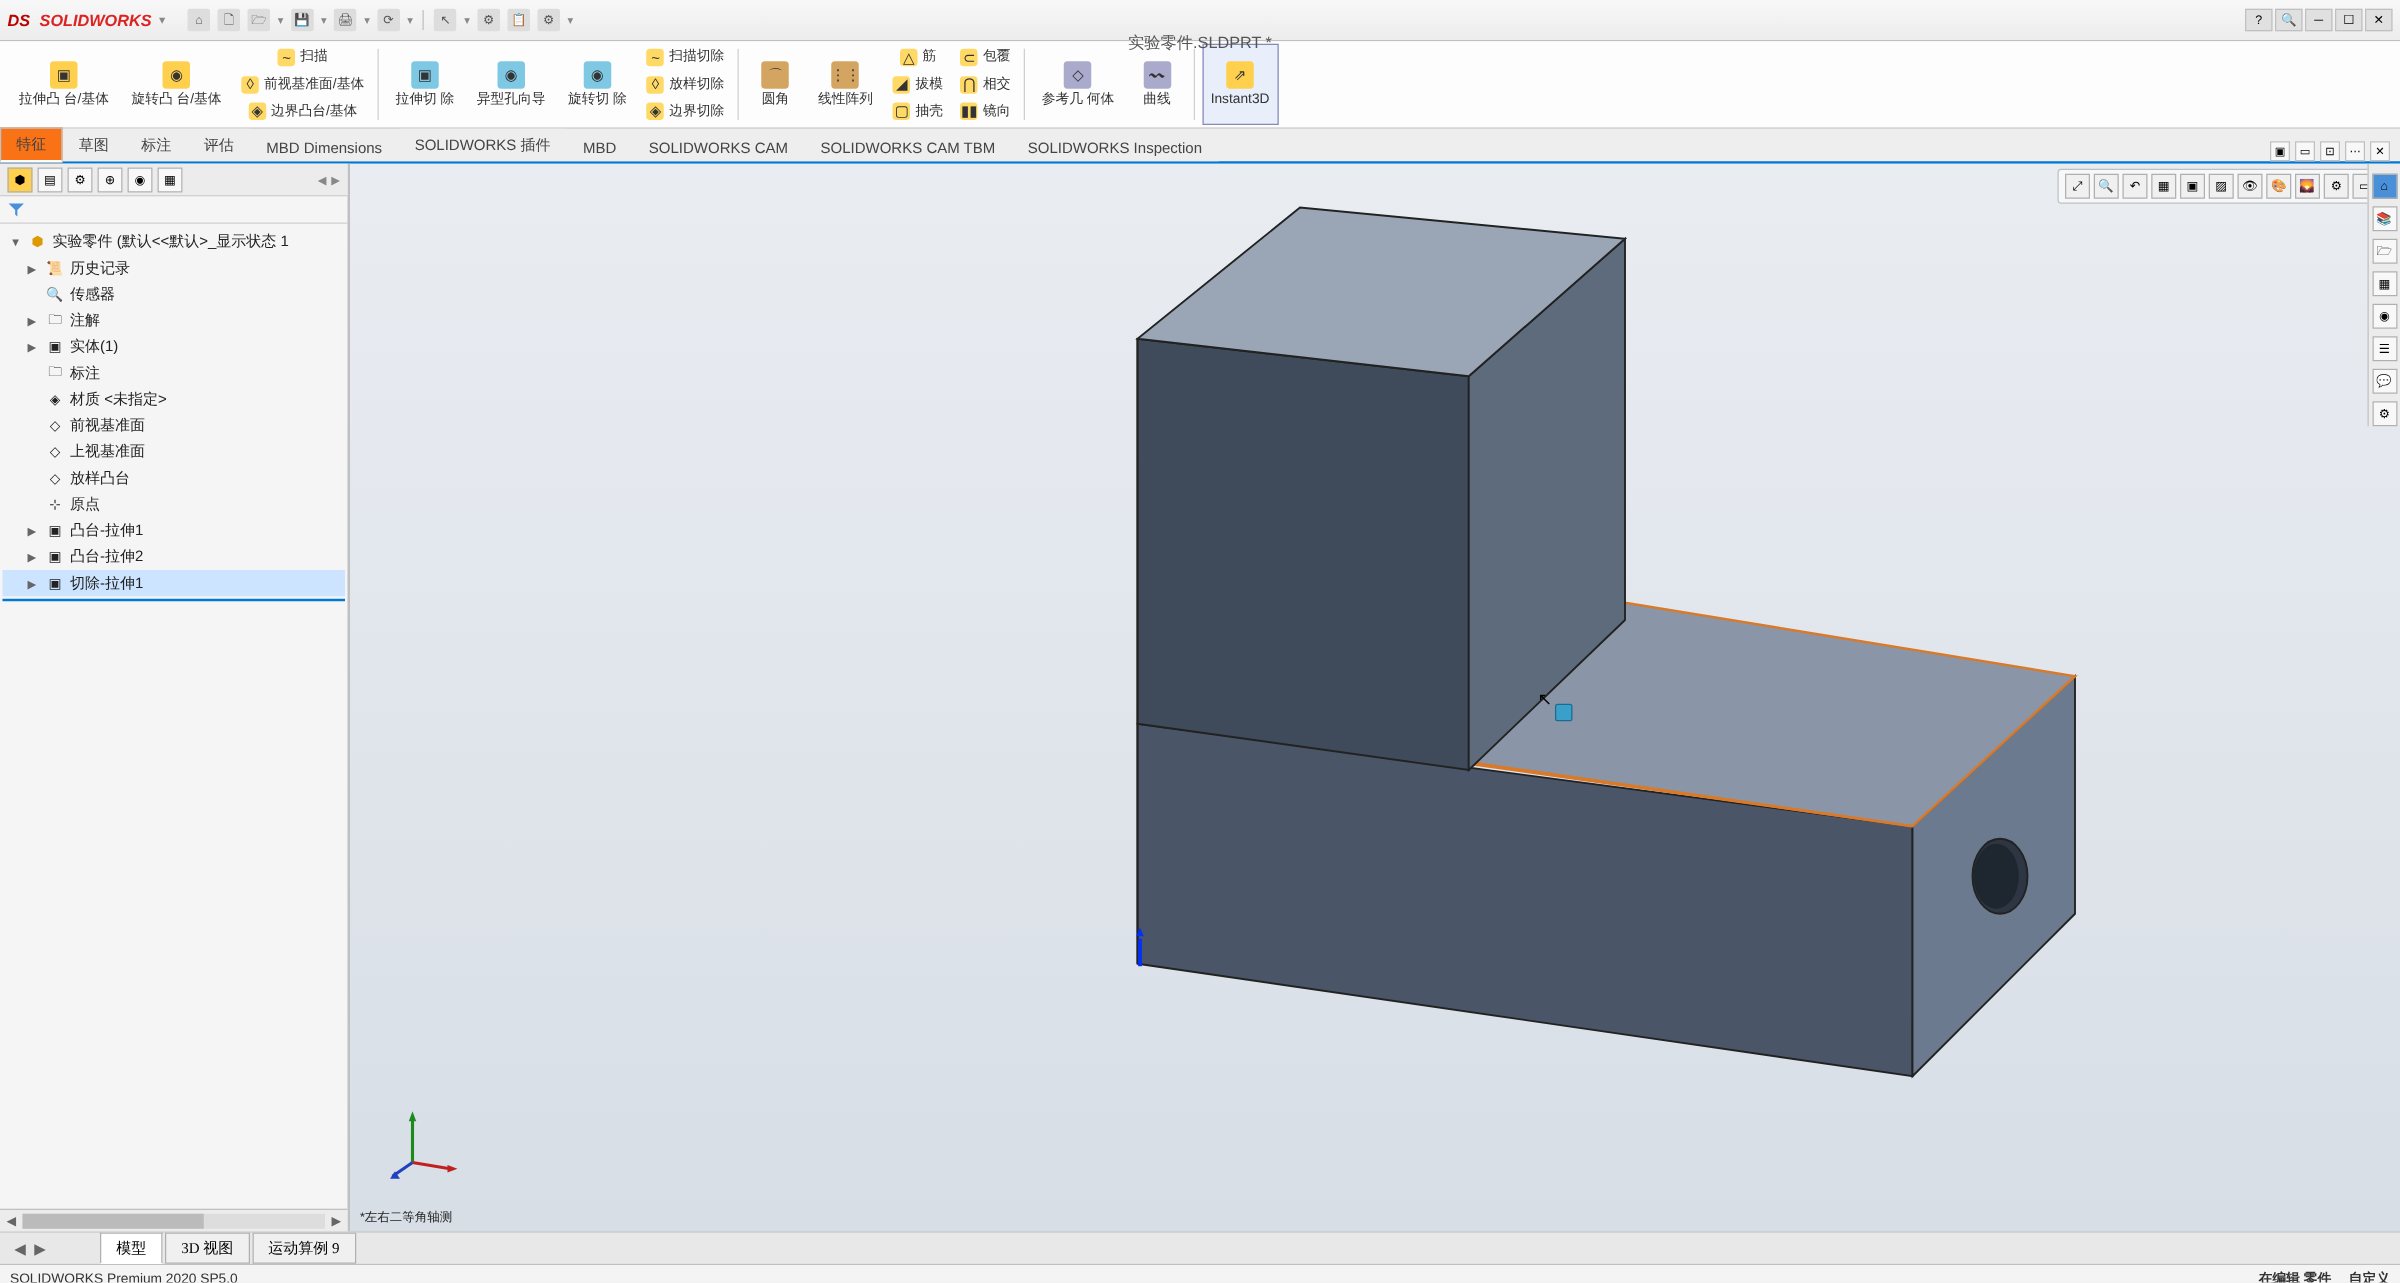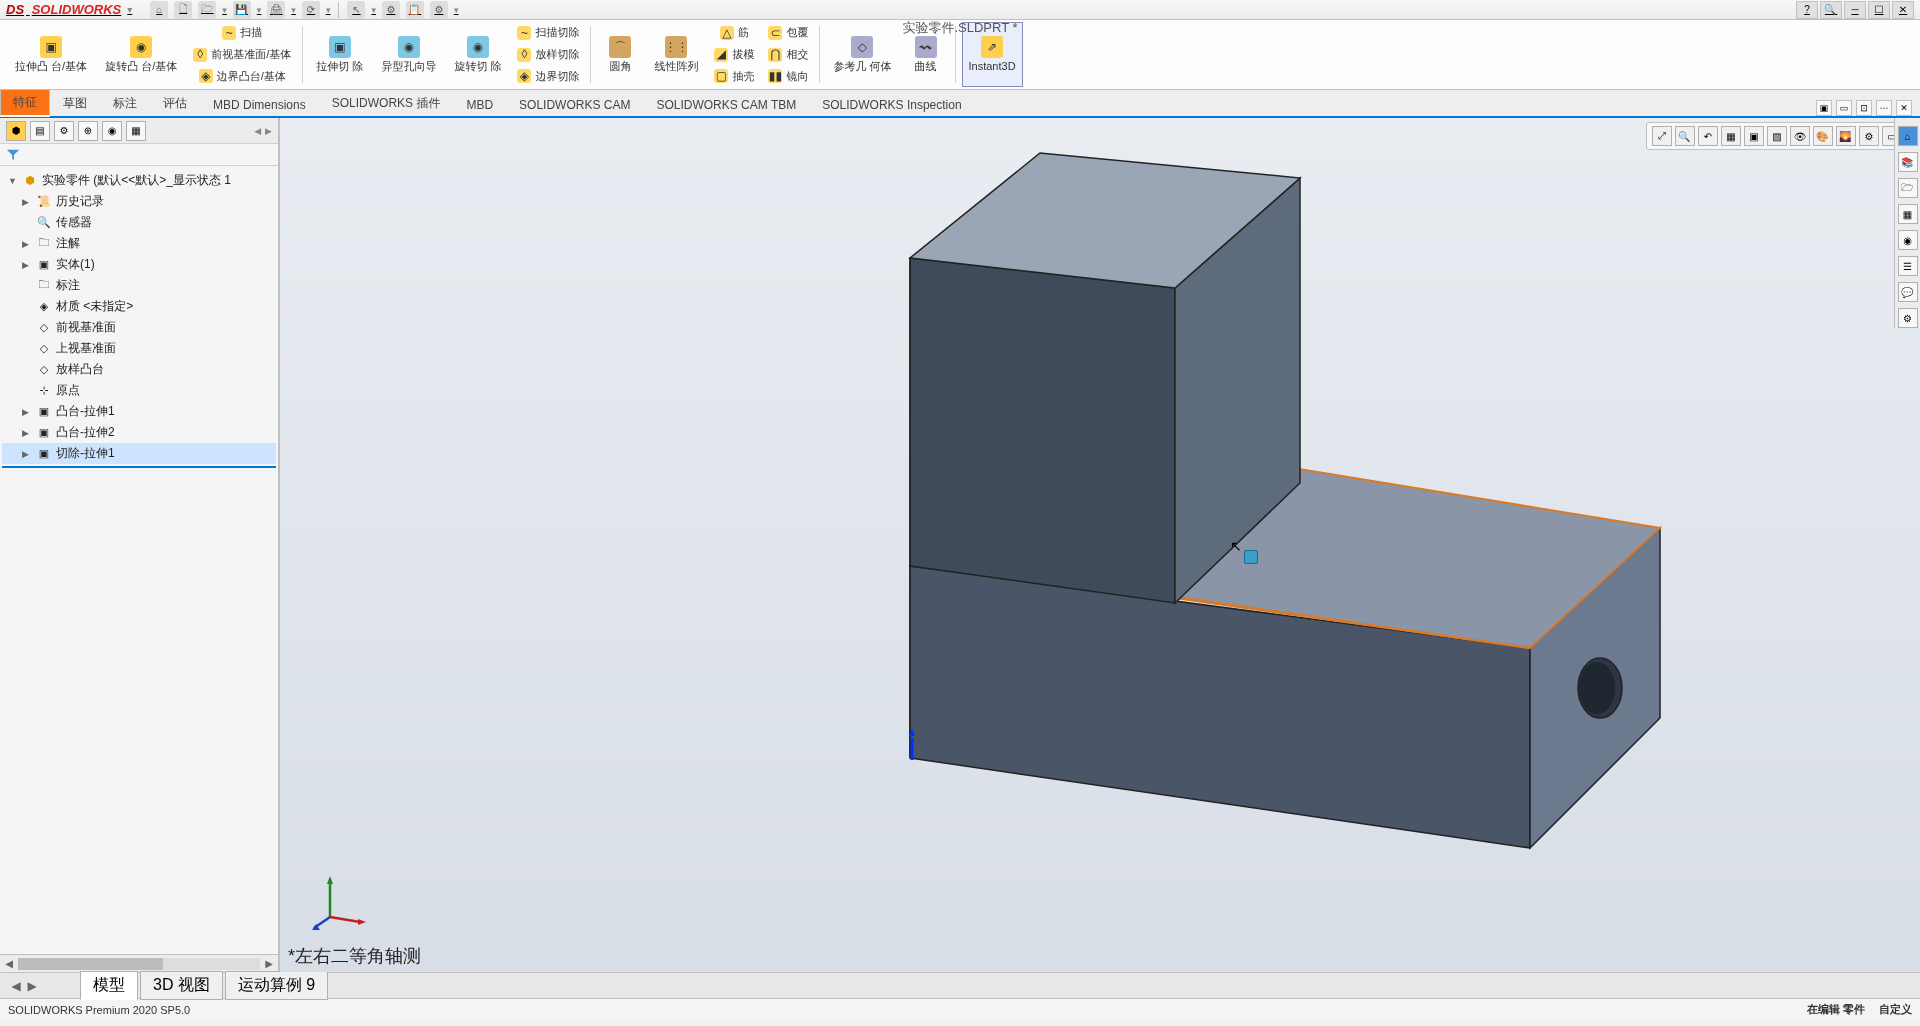--- a/index.html
+++ b/index.html
@@ -1,19 +1,19 @@
 <!DOCTYPE html>
 <html><head>
 <meta charset="utf-8">
 <style>
 * { box-sizing: border-box; margin: 0; padding: 0; font-family: "Microsoft YaHei", "Segoe UI", Arial, sans-serif; }
 body { width: 1920px; height: 1026px; background: #f0f0f0; overflow: hidden; font-size: 12px; }
 
 
-.titlebar { height: 20px; background: linear-gradient(#f8f8f8,#ececec); display: flex; align-items: center; padding: 0 6px; border-bottom: 1px solid #c0c0c0; text-decoration: underline; }
+.titlebar { height: 33px; background: linear-gradient(#f8f8f8,#ececec); display: flex; align-items: center; padding: 0 6px; border-bottom: 1px solid #c0c0c0; }
 .logo { display: flex; align-items: center; gap: 2px; font-weight: bold; font-style: italic; font-size: 13px; color: #d22; }
 .logo .ds { color: #b00; }
 .tb-icons { display: flex; align-items: center; gap: 6px; margin-left: 18px; }
 .tb-icon { width: 18px; height: 18px; background: #808080; border-radius: 2px; display:flex; align-items:center; justify-content:center; color:#fff; font-size:10px; cursor:pointer;}
 .tb-icon.house { background:#ddd; color:#555;}
 .tb-sep { width:1px; height:16px; background:#c0c0c0; margin:0 2px;}
 .doc-title { position: absolute; left: 50%; transform: translateX(-50%); font-size: 13px; color: #555; margin-top: 36px; }
 .winbtns { margin-left: auto; display: flex; gap: 2px; }
 .winbtn { width: 22px; height: 18px; background:#e0e0e0; border:1px solid #c0c0c0; display:flex; align-items:center; justify-content:center; font-size:10px; cursor:pointer;}
 
@@ -58,29 +58,29 @@
 .rightrail { position:absolute; right:0; top:0; width:26px; background:#ececec; border-left:1px solid #c0c0c0; display:flex; flex-direction:column; align-items:center; gap:6px; padding-top:8px;}
 .rightrail .ri { width:20px; height:20px; border:1px solid #b0b0b0; background:#f8f8f8; display:flex; align-items:center; justify-content:center; font-size:10px; cursor:pointer;}
 
 
 .model { position:absolute; left:320px; top:30px; }
 
 
 .triad { position:absolute; left:30px; bottom:40px; }
 
 
-.viewlabel { position:absolute; left:8px; bottom:4px; font-size:18px; color:#222; }
+.viewlabel { position:absolute; left:8px; bottom:4px; font-size:10px; color:#222; }
 
 
 .cursor { position:absolute; left:950px; top:420px; font-size:14px; pointer-events:none; }
 .cursor .dot { position:absolute; left:14px; top:12px; width:14px; height:14px; background:#3aa0c9; border:1px solid #1b6b8f; border-radius:2px;}
 
 
 .bottom-tabs { height:26px; background:#e8e8e8; border-top:1px solid #c0c0c0; display:flex; align-items:center; padding:0 8px;}
-.bottom-tabs .bt { padding:3px 12px; font-size:16px; border:1px solid #b0b0b0; background:#f0f0f0; margin-right:2px; cursor:pointer;}
+.bottom-tabs .bt { padding:3px 12px; font-size:12px; border:1px solid #b0b0b0; background:#f0f0f0; margin-right:2px; cursor:pointer;font-family:Liberation Serif, serif;}
 .bottom-tabs .bt.active { background:#fff; border-bottom-color:#fff;}
 .bottom-tabs .scroll { width:16px; text-align:center; color:#666; cursor:pointer; }
 
 
 .statusbar { height:22px; background:#f4f4f4; border-top:1px solid #c0c0c0; display:flex; align-items:center; padding:0 8px; font-size:11px; color:#333;}
 .statusbar .right { margin-left:auto; display:flex; gap:14px;font-weight:bold;}
 
 
 .sb-scroll { height:18px; background:#ececec; border-top:1px solid #c0c0c0; display:flex; align-items:center; }
 .sb-scroll .arrow { width:18px; text-align:center; color:#666; cursor:pointer; font-size:10px;}

